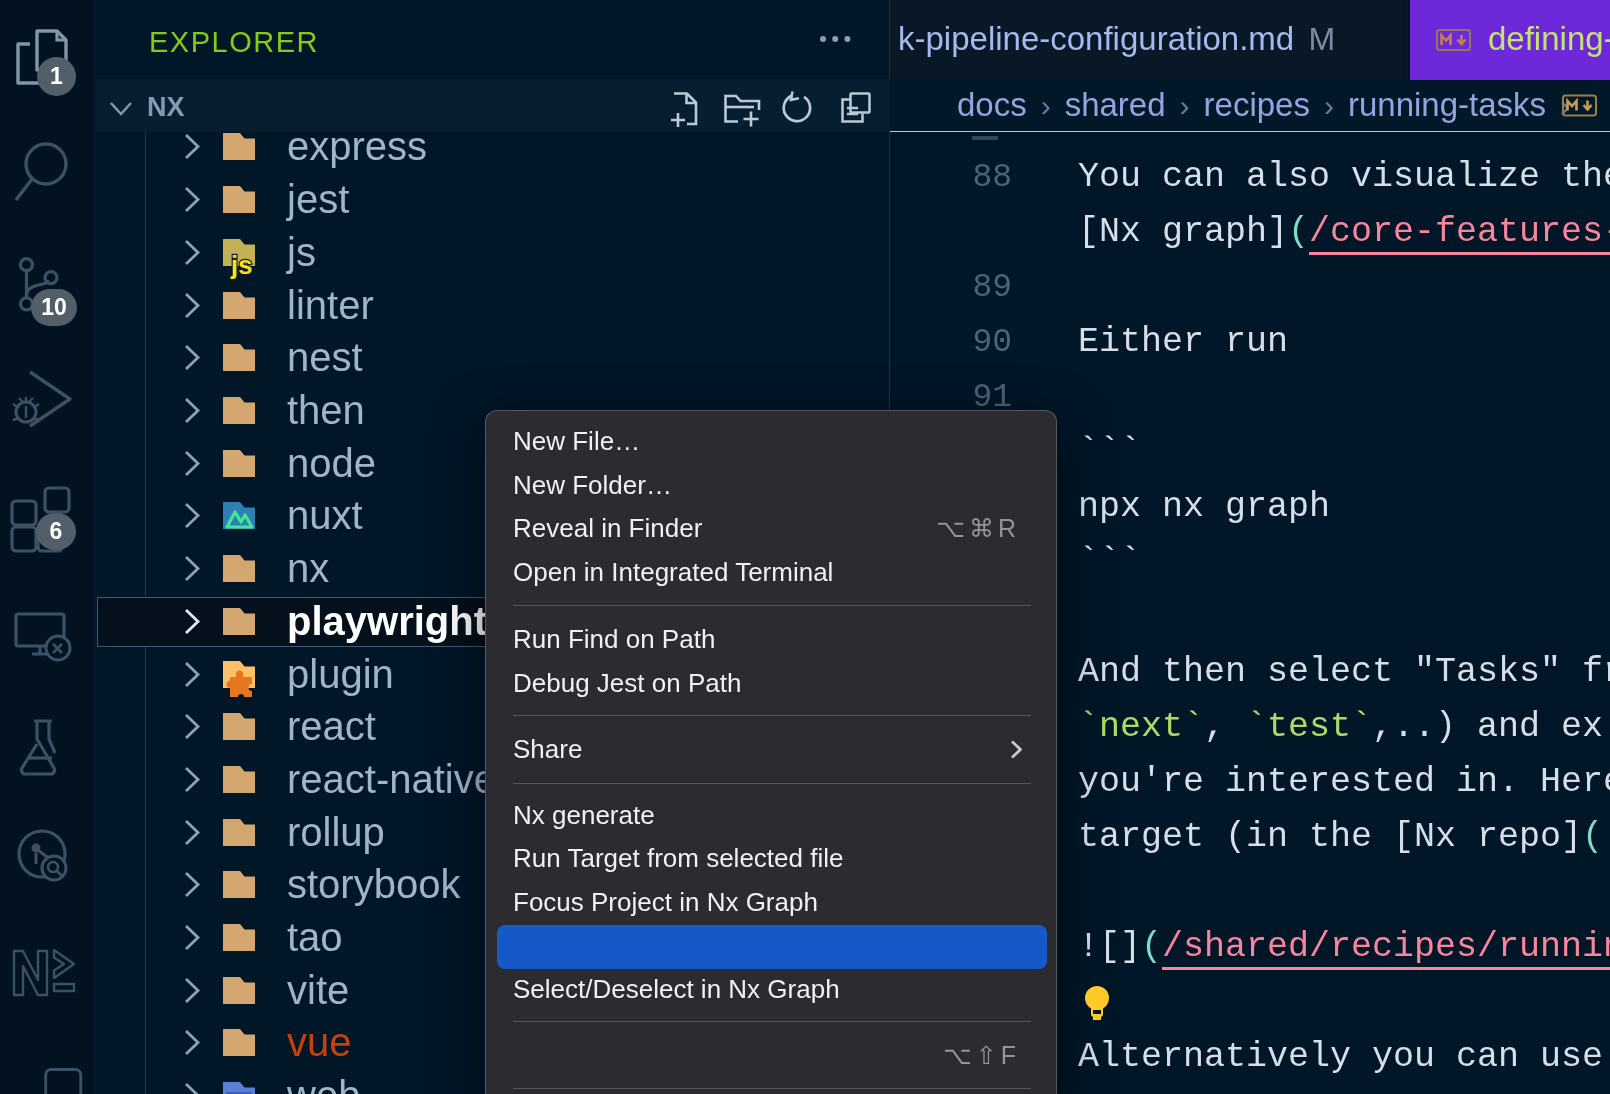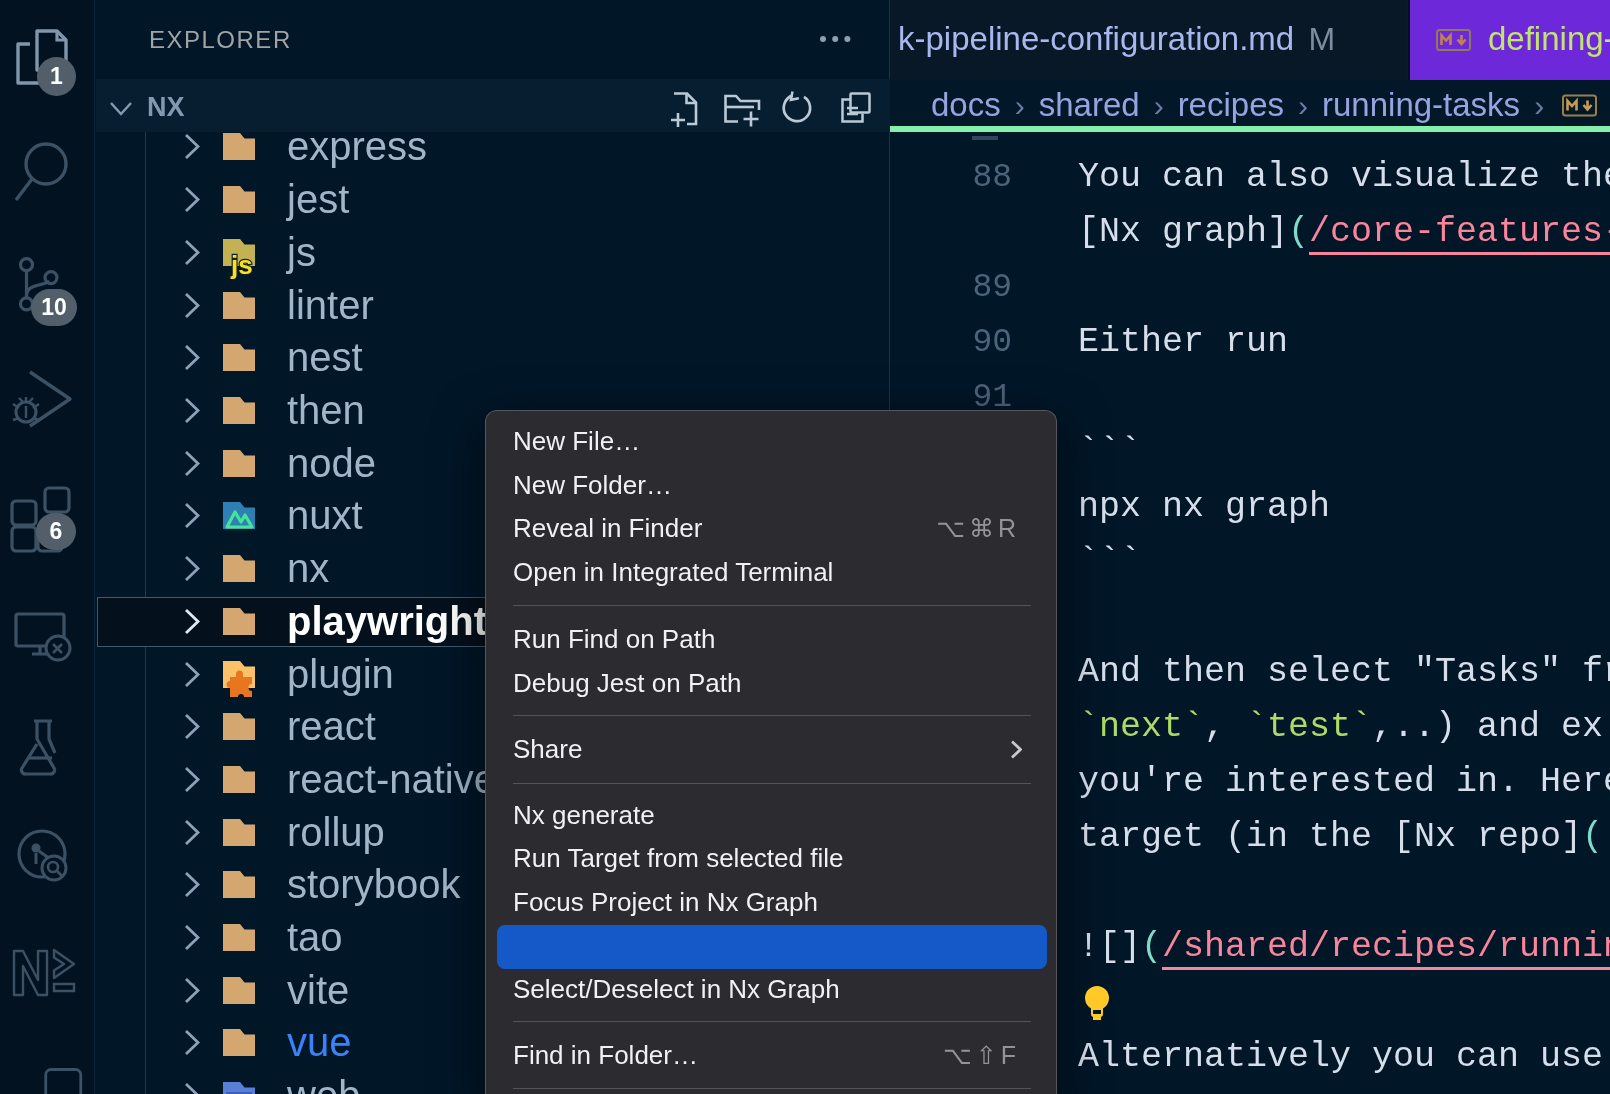--- a/index.html
+++ b/index.html
@@ -6,40 +6,40 @@
   html,body { width:1610px; height:1094px; overflow:hidden; background:#011627;
     font-family:"Liberation Sans", sans-serif; }
   .abs { position:absolute; }
   
   #actbar { position:absolute; left:0; top:0; width:95px; height:1094px;
     background:#021220; border-right:1px solid #0f2438; }
   .badge { position:absolute; border-radius:50%; background:#525f6b; color:#fff;
     font-weight:bold; text-align:center; }
   
   #sidebar { position:absolute; left:96px; top:0; width:794px; height:1094px; background:#011627; border-right:1px solid #16334c; }
-  #sbtitle { position:absolute; left:53px; top:26px; font-size:24px; letter-spacing:1.5px; color:#a3a3a3; }
+  #sbtitle { position:absolute; left:53px; top:26px; font-size:29px; letter-spacing:1.5px; color:#84cc16; }
   #nxhead { position:absolute; left:0; top:79px; width:794px; height:53px; background:#071e30; }
   #nxlabel { position:absolute; left:51px; top:13px; font-size:27px; font-weight:bold; color:#8299b0; }
   .row { position:absolute; left:0; width:794px; height:53px; }
   .rowlab { position:absolute; left:191px; top:0; height:53px; line-height:52px;
     font-size:40px; color:#a1b5c8; }
   .chev { position:absolute; left:86px; top:13px; }
   .fico { position:absolute; left:126px; top:11px; }
   #selrow { position:absolute; left:1px; top:597px; width:792px; height:50px;
     background:#04101c; border:1px solid #44586c; }
   #guide { position:absolute; left:49px; top:132px; width:1px; height:962px; background:#1d3b53; }
   
   #editor { position:absolute; left:890px; top:0; width:720px; height:1094px; background:#011627; }
   #tabbar { position:absolute; left:0; top:0; width:720px; height:80px; background:#0b1a29;text-decoration:underline; }
   #tab1 { position:absolute; left:0; top:0; width:516px; height:80px; background:#081827; }
   #tab1t { position:absolute; left:8px; top:0; height:80px; line-height:78px; font-size:33px; color:#a9b7ef; white-space:nowrap; }
   #tab2 { position:absolute; left:518px; top:0; width:202px; height:80px; background:#6d28d9; border-left:2px solid #05101d;text-align:right; }
   #tab2t { position:absolute; left:78px; top:0; height:80px; line-height:78px; font-size:33px; color:#c3e370; }
-  #crumbs { position:absolute; left:0; top:80px; width:720px; height:52px; background:#021829; border-bottom:6px solid #86efac;
-    font-size:33px; color:#97a3de; line-height:49px; white-space:nowrap; }
+  #crumbs { position:absolute; left:0; top:80px; width:720px; height:52px; background:#021829; border-bottom:1px solid #86efac;
+    font-size:33px; color:#97a3de; line-height:49px; white-space:nowrap;text-align:center; }
   .csep { color:#6f7aa8; padding:0 14px; font-size:30px; }
   
   #gutter { position:absolute; left:50px; top:150px; width:72px; text-align:right;
     font-family:"Liberation Mono", monospace; font-size:33px; color:#4b6479; }
   #gutter div { height:55px; line-height:55px; }
   #code { position:absolute; left:188px; top:150px; font-family:"Liberation Mono", monospace;
     font-size:35px; color:#d6deeb; }
   #code div { height:55px; line-height:55px; white-space:pre; }
   .teal { color:#7fdbca; }
   .pink { color:#f8859c; border-bottom:3px solid #f8859c; }
@@ -307,21 +307,21 @@
           </svg></span>
         <span class="rowlab" style="color:#a1b5c8">vite</span>
       </div>
     <div class="row" style="top:1016px">
         <span class="chev"><svg width="20" height="27" viewBox="0 0 20 27">
             <path d="M4 2 L16 13.5 L4 25" stroke="#8ba2b7" stroke-width="2.8" fill="none"></path>
           </svg></span>
         <span class="fico"><svg width="34" height="30" viewBox="0 0 34 30">
             <path d="M1 2 H18 L22.5 7.5 H33 V29 H1 Z" fill="#d4a771"></path>
           </svg></span>
-        <span class="rowlab" style="color:#3b82f6">vue</span>
+        <span class="rowlab" style="color:#c2410c">vue</span>
       </div>
     <div class="row" style="top:1069px">
         <span class="chev"><svg width="20" height="27" viewBox="0 0 20 27">
             <path d="M4 2 L16 13.5 L4 25" stroke="#8ba2b7" stroke-width="2.8" fill="none"></path>
           </svg></span>
         <span class="fico"><svg width="34" height="30" viewBox="0 0 34 30">
             <path d="M1 2 H18 L22.5 7.5 H33 V29 H1 Z" fill="#5a7fd6"></path>
             <rect x="4" y="12" width="26" height="14" fill="#3b5fc0"></rect>
           </svg></span>
         <span class="rowlab" style="color:#a1b5c8">web</span>
@@ -392,21 +392,20 @@
   <div class="mi" style="top:316px">Share</div>
   <svg class="abs" style="left:525px;top:329px" width="11" height="19" viewBox="0 0 11 19">
       <path d="M1 1.5 L9.5 9.5 L1 17.5" stroke="#c9c8cd" stroke-width="2.8" fill="none"></path>
     </svg>
   <div class="msep" style="top:372px"></div>
   <div class="mi" style="top:382px">Nx generate</div>
   <div class="mi" style="top:425px">Run Target from selected file</div>
   <div class="mi" style="top:469px">Focus Project in Nx Graph</div>
   <div class="mi" style="top:556px">Select/Deselect in Nx Graph</div>
   <div class="msep" style="top:610px"></div>
-  <div class="mi" style="top:622px">Find in Folder…</div>
     <div class="msc" style="top:622px">⌥⇧F</div>
   <div class="msep" style="top:677px"></div>
 </div>
 
 <svg class="abs" style="left:1078px;top:983px" width="38" height="40" viewBox="0 0 38 40">
     <circle cx="19" cy="15" r="12" fill="#ffca28"></circle>
     <path d="M13 24 h12 v7 a3 3 0 0 1 -3 3 h-6 a3 3 0 0 1 -3 -3 Z" fill="#ffca28"></path>
     <rect x="15" y="27" width="8" height="4" fill="#011627"></rect>
     <rect x="15" y="33" width="8" height="4" fill="#ffca28"></rect>
   </svg>

